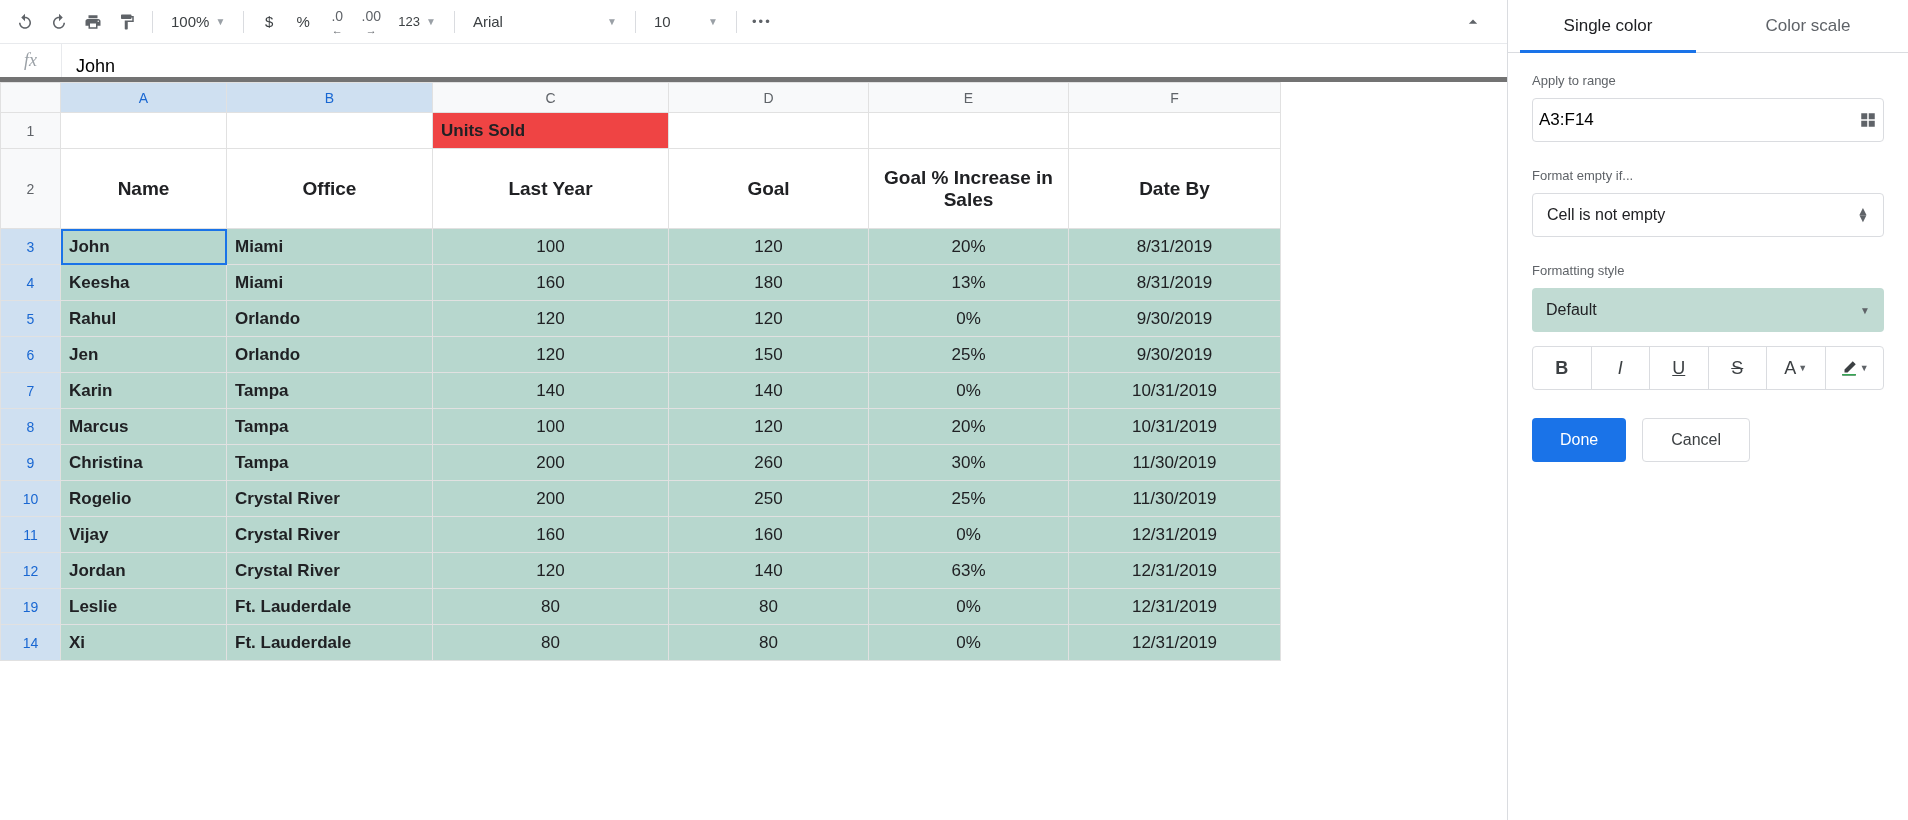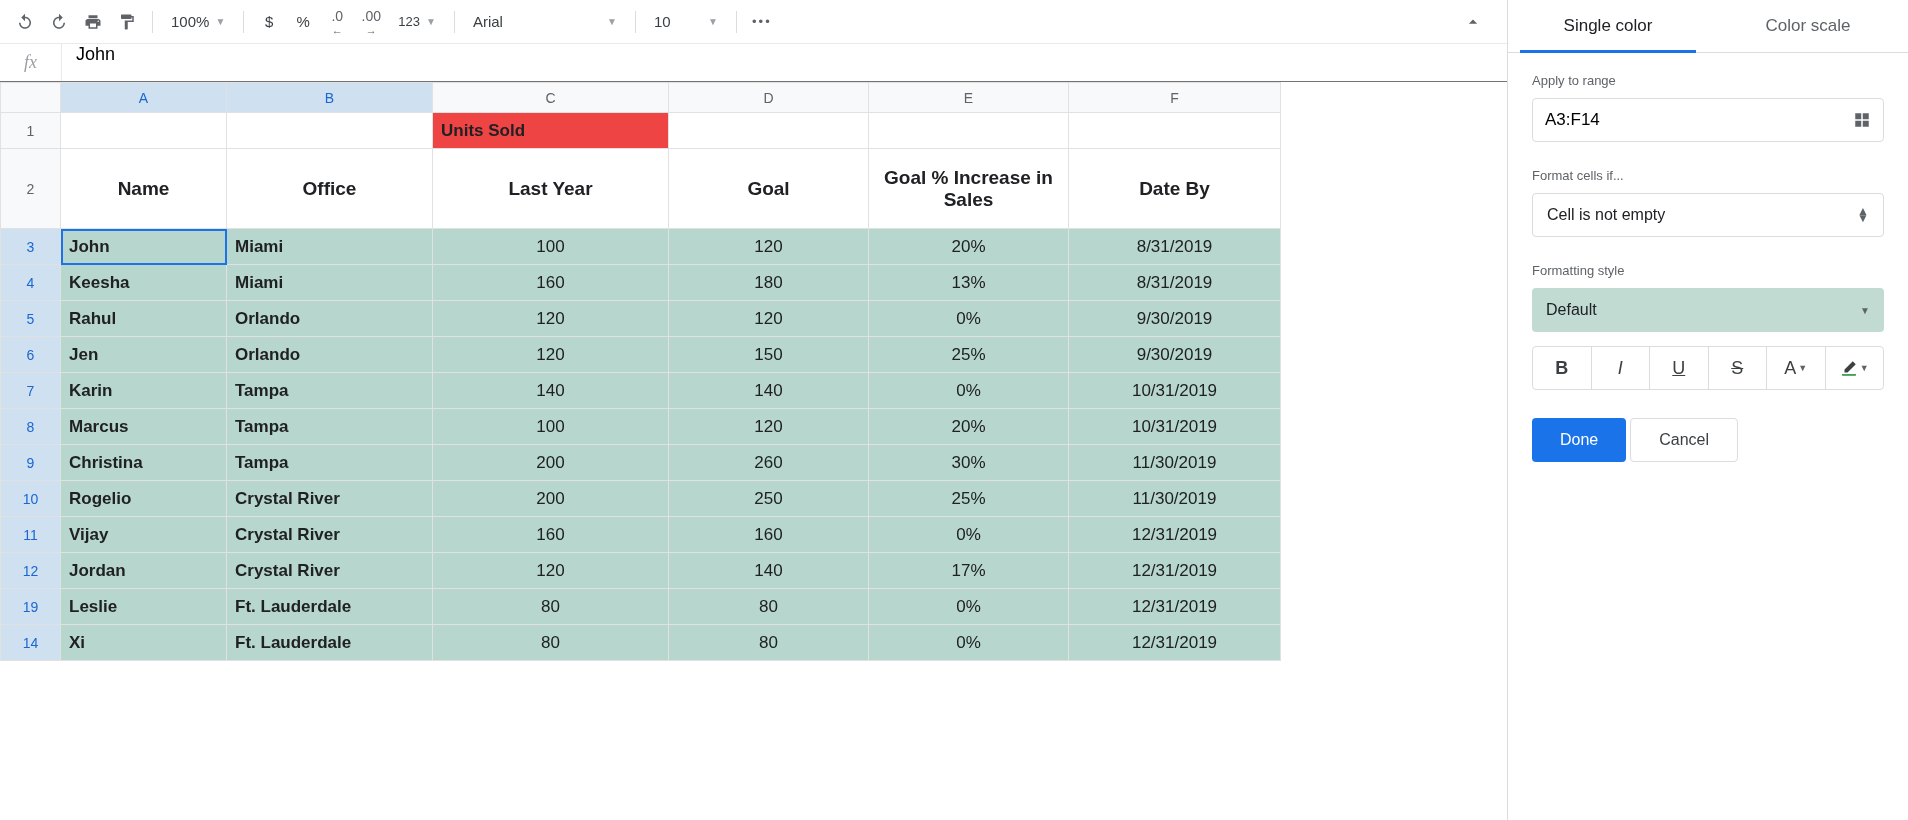--- a/index.html
+++ b/index.html
@@ -9,21 +9,21 @@
 .main { flex: 1; display: flex; flex-direction: column; border-right: 1px solid #dadce0; }
 .toolbar { height: 44px; display: flex; align-items: center; padding: 0 10px; border-bottom: 1px solid #e8eaed; gap: 4px; }
 .tb-btn { width: 30px; height: 30px; display: flex; align-items: center; justify-content: center; color: #5f6368; cursor: pointer; border-radius: 2px; }
 .tb-sep { width: 1px; height: 22px; background: #dadce0; margin: 0 6px; }
 .tb-drop { display: flex; align-items: center; gap: 6px; padding: 0 8px; height: 30px; color: #3c4043; font-size: 15px; cursor: pointer; }
 .tb-drop .caret { color: #9aa0a6; font-size: 10px; }
 .tb-txt { padding: 0 6px; color: #3c4043; font-size: 15px; }
 .tb-small { font-size: 13px; }
 .collapse-chev { margin-left: auto; margin-right: 14px; color: #5f6368; cursor: pointer; }
 
-.formula-bar { height: 38px; display: flex; align-items: flex-start; border-bottom: 1px solid #737373; }
+.formula-bar { height: 38px; display: flex; align-items: flex-end; border-bottom: 5px solid #737373; }
 .fx { width: 62px; text-align: center; font-style: italic; font-size: 18px; color: #9aa0a6; font-family: serif; border-right: 1px solid #e8eaed; height: 100%; display: flex; align-items: center; justify-content: center; }
 .formula-input { flex: 1; padding: 0 14px; font-size: 18px; font-family: Arial; border: none; outline: none; }
 
 .grid-area { flex: 1; overflow: auto; position: relative; }
 .sheet { border-collapse: collapse; table-layout: fixed; }
 .sheet th, .sheet td { border: 1px solid #e1e1e1; }
 .corner { width: 60px; height: 30px; background: #f8f9fa; border: 1px solid #e1e1e1; }
 .col-head { background: #f8f9fa; text-align: center; font-weight: normal; color: #5f6368; height: 30px; font-size: 14px; }
 .col-head.sel { background: #cfe0f1; color: #1967d2; }
 .row-head { width: 60px; background: #f8f9fa; text-align: center; font-weight: normal; color: #5f6368; font-size: 14px; }
@@ -41,35 +41,35 @@
 .panel-header .close { margin-left: auto; cursor: pointer; font-size: 20px; }
 
 .tabs { display: flex; border-bottom: 1px solid #dadce0; }
 .tab { flex: 1; text-align: center; padding: 16px 0; font-size: 17px; color: #5f6368; cursor: pointer; position: relative; }
 .tab.active { color: #202124; font-weight: 500; }
 .tab.active::after { content: ""; position: absolute; bottom: -1px; left: 0; right: 55%; height: 3px; background: #1a73e8; }
 .tabs .tab.active::after { left: 0; right: 0; margin: 0 12px; }
 
 .panel-body { padding: 20px 24px; overflow: auto; flex: 1; }
 .section-label { font-size: 13px; color: #5f6368; margin-bottom: 10px; }
-.range-input { display: flex; align-items: center; border: 1px solid #dadce0; border-radius: 4px; height: 44px; padding: 0 12px; margin-bottom: 26px; }
+.range-input { display: flex; align-items: center; border: 1px solid #dadce0; border-radius: 4px; height: 44px; padding: 0 6px; margin-bottom: 26px; }
 .range-input input { flex: 1; border: none; outline: none; font-size: 17px; }
 .grid-icon { width: 18px; height: 18px; color: #5f6368; }
 
 .select-box { display: flex; align-items: center; justify-content: space-between; border: 1px solid #dadce0; border-radius: 4px; height: 44px; padding: 0 14px; font-size: 16px; margin-bottom: 26px; cursor: pointer; }
 .select-box .updown { color: #5f6368; font-size: 12px; line-height: 7px; }
 
 .style-default { display: flex; align-items: center; justify-content: space-between; background: #c1dbd3; border-radius: 4px; height: 44px; padding: 0 14px; font-size: 16px; margin-bottom: 14px; cursor: pointer; }
 
 .fmt-btns { display: flex; gap: 0; border: 1px solid #dadce0; border-radius: 4px; height: 44px; margin-bottom: 28px; overflow: hidden; }
 .fmt-btn { flex: 1; display: flex; align-items: center; justify-content: center; font-size: 18px; color: #3c4043; cursor: pointer; border-right: 1px solid #dadce0; gap: 2px; }
 .fmt-btn:last-child { border-right: none; }
 .fmt-btn .small-caret { font-size: 9px; color: #5f6368; }
 
-.action-btns { display: flex; gap: 4px; }
+.action-btns { display: flex; gap: 16px; }
 .btn { height: 44px; padding: 0 28px; border-radius: 4px; font-size: 16px; border: none; cursor: pointer; }
 .btn-primary { background: #1a73e8; color: #fff; }
 .btn-secondary { background: #fff; color: #3c4043; border: 1px solid #dadce0; }
 
 svg { display: block; }
 </style>
 </head>
 <body>
 
 <div class="app">
@@ -249,21 +249,21 @@
               <td class="cell data-cell num" style="font-weight:normal;">160</td>
               <td class="cell data-cell num" style="font-weight:normal;">0%</td>
               <td class="cell data-cell num" style="font-weight:normal;">12/31/2019</td>
             </tr>
             <tr>
               <th class="row-head sel">12</th>
               <td class="cell data-cell left" style="font-weight:bold;">Jordan</td>
               <td class="cell data-cell left" style="font-weight:bold;">Crystal River</td>
               <td class="cell data-cell num" style="font-weight:normal;">120</td>
               <td class="cell data-cell num" style="font-weight:normal;">140</td>
-              <td class="cell data-cell num" style="font-weight:normal;">17%</td>
+              <td class="cell data-cell num" style="font-weight:normal;">63%</td>
               <td class="cell data-cell num" style="font-weight:normal;">12/31/2019</td>
             </tr>
             <tr>
               <th class="row-head sel">19</th>
               <td class="cell data-cell left" style="font-weight:bold;">Leslie</td>
               <td class="cell data-cell left" style="font-weight:bold;">Ft. Lauderdale</td>
               <td class="cell data-cell num" style="font-weight:normal;">80</td>
               <td class="cell data-cell num" style="font-weight:normal;">80</td>
               <td class="cell data-cell num" style="font-weight:normal;">0%</td>
               <td class="cell data-cell num" style="font-weight:normal;">12/31/2019</td>
@@ -291,21 +291,21 @@
       <div class="section-label">Apply to range</div>
       <div class="range-input">
         <input value="A3:F14" style="">
         <span>
           <svg class="grid-icon" viewBox="0 0 24 24" fill="#5f6368">
               <path d="M3 3h8v8H3zM13 3h8v8h-8zM3 13h8v8H3zM13 13h8v8h-8z"></path>
             </svg>
         </span>
       </div>
 
-      <div class="section-label">Format cells if...</div>
+      <div class="section-label">Format empty if...</div>
       <div class="select-box">
         <span>Cell is not empty</span>
         <span class="updown">▲<br>▼</span>
       </div>
 
       <div class="section-label">Formatting style</div>
       <div class="style-default">
         <span>Default</span>
         <span class="caret" style="color:#5f6368;font-size:10px;">▼</span>
       </div>

